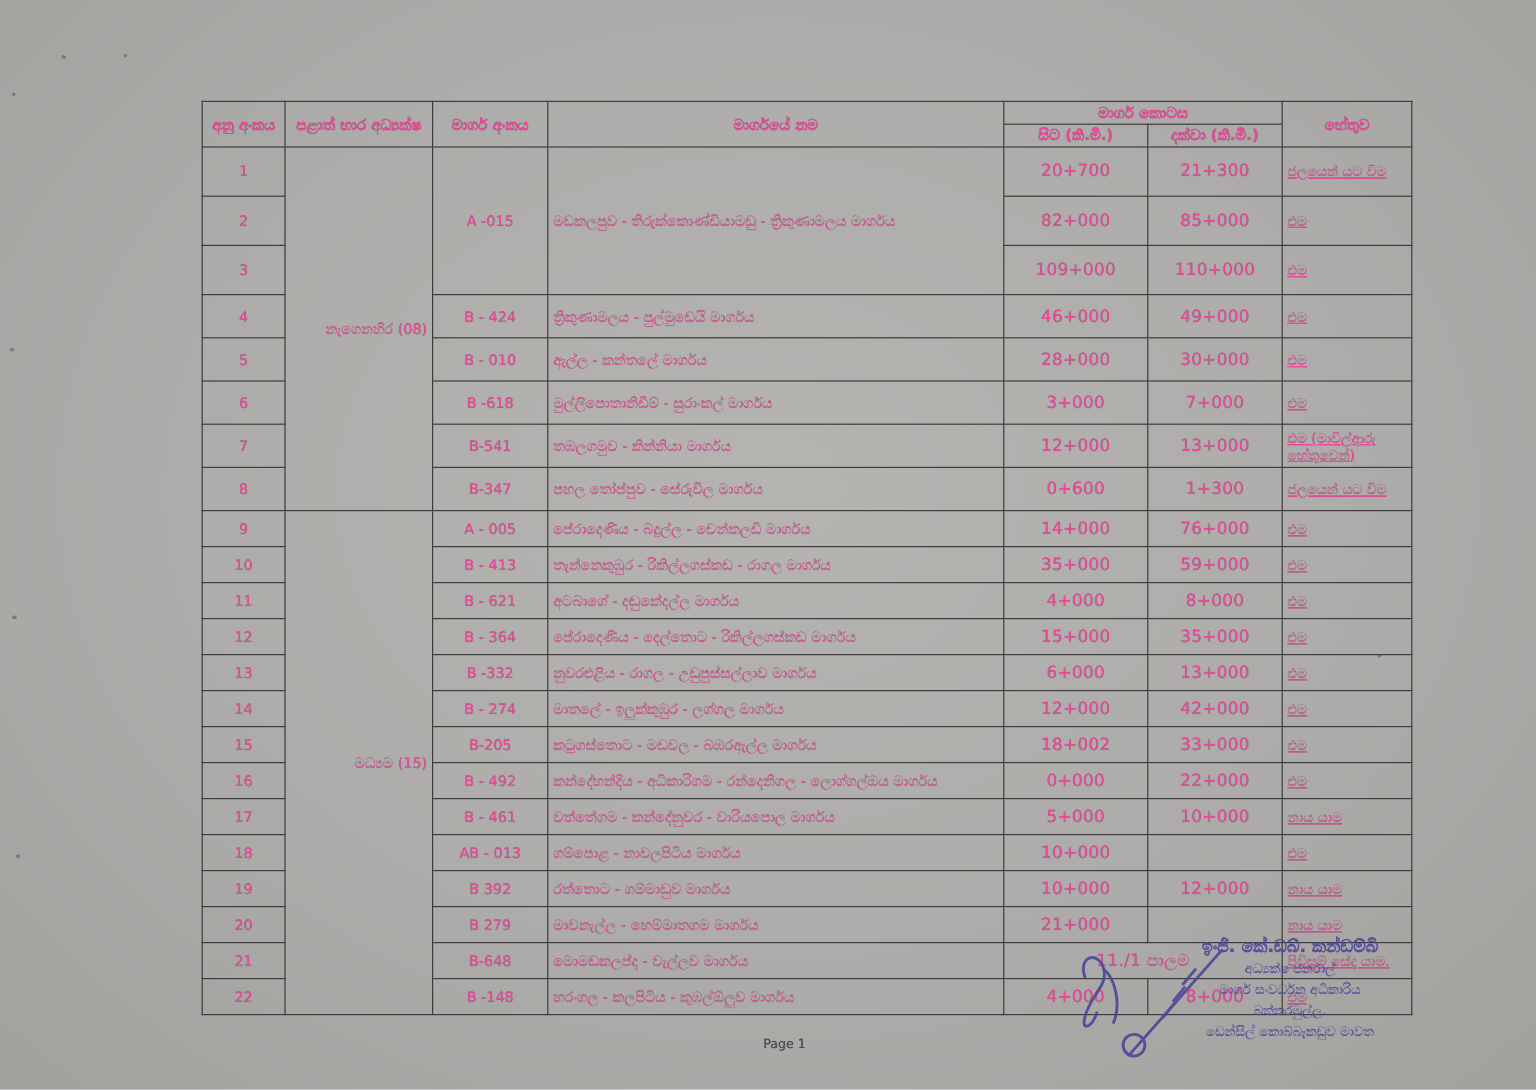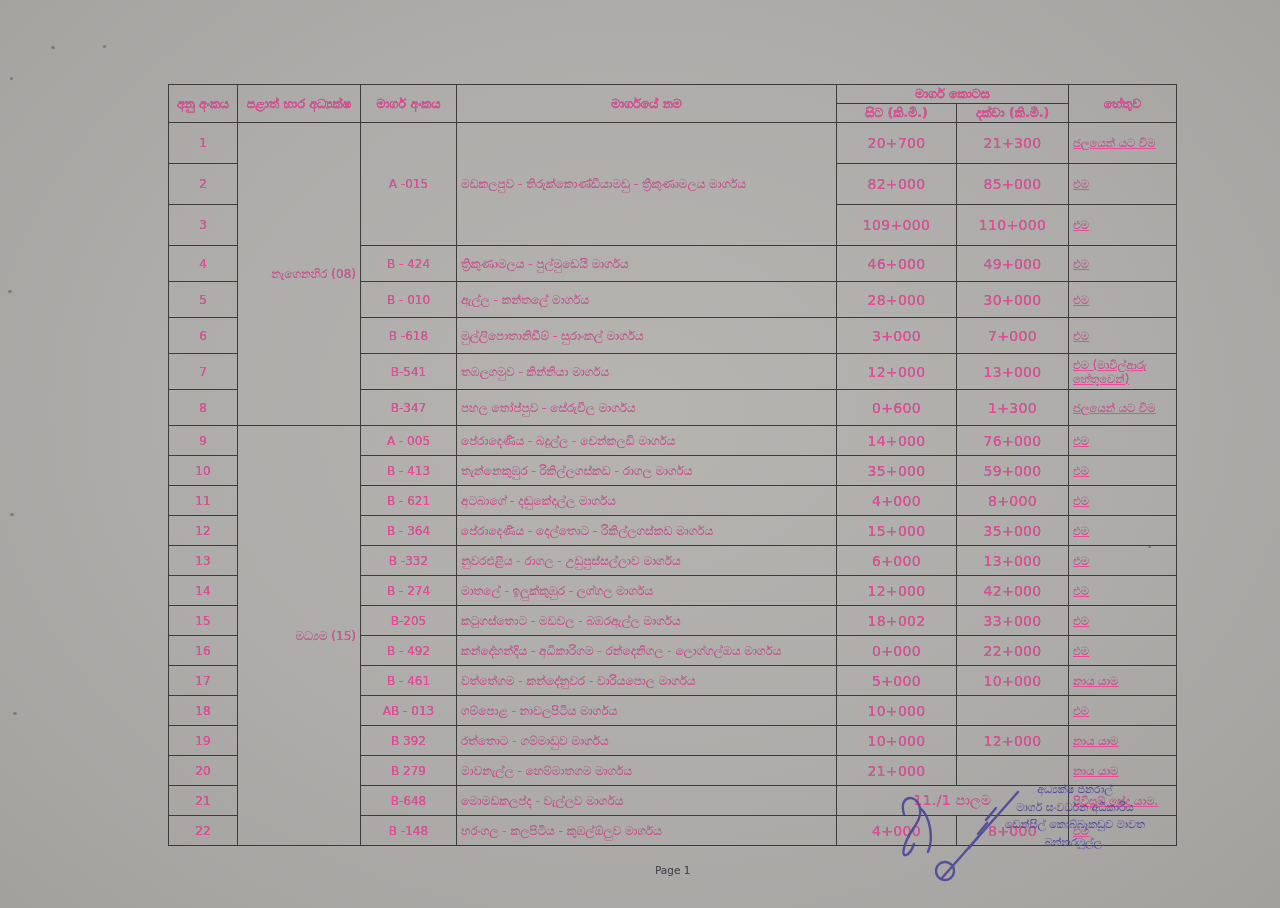--- a/index.html
+++ b/index.html
@@ -27,21 +27,21 @@
   .hdr-bot{height:16px;}
   .r38 td{height:38px;}
   .r33 td{height:33px;}
   .r27 td{height:27px;}
   td.c{text-align:center;}
   td.num{font-size:14px;letter-spacing:0.3px;}
   td.name{text-align:left;padding-left:6px;}
   td.reason{text-align:left;padding-left:5px;font-size:11.5px;text-decoration:underline;}
   td.prov{text-align:right;font-weight:600;}
   .footer{
-    position:absolute;left:655px;top:864px;
+    position:absolute;left:636px;top:864px;
     font-size:10.5px;color:#4a4a50;text-shadow:0 0 0.6px rgba(20,20,25,0.4);
   }
   .sig-block{
     position:absolute;left:915px;top:781px;width:320px;
     text-align:center;color:#544d9e;
     text-shadow:0 0 0.7px rgba(70,60,150,0.55);
   }
   .sig-line{font-size:11px;line-height:17.5px;}
   .sig-line.first{font-size:14.5px;font-weight:bold;}
   .scribble{position:absolute;left:890px;top:786px;}
@@ -266,20 +266,21 @@
     <g fill="none" stroke="#4c4698" stroke-width="2.4" stroke-linecap="round" opacity="0.9">
       <path d="M14,28 C8,10 26,6 30,22 C33,36 18,44 14,62 C11,74 20,70 24,58"></path>
       <path d="M30,22 C40,30 44,52 38,66"></path>
       <path d="M128,6 L52,92"></path>
       <path d="M96,34 l10,-12 M88,48 l9,-11 M79,62 l9,-11"></path>
       <path d="M46,84 a9,9 0 1 0 18,2 a9,9 0 1 0 -18,-2"></path>
     </g>
   </svg>
 
   <div class="sig-block">
+    <div class="sig-line first">ඉංජි. කේ.ඩබ්. කන්ඩම්බි</div>
     <div class="sig-line">අධ්‍යක්ෂ ජනරාල්</div>
     <div class="sig-line">මාර්ග සංවර්ධන අධිකාරිය</div>
+    <div class="sig-line">බත්තරමුල්ල.</div>
     <div class="sig-line">ඩෙන්සිල් කොබ්බෑකඩුව මාවත</div>
-    <div class="sig-line">බත්තරමුල්ල.</div>
   </div>
 
   <div class="footer">Page 1</div>
 </div>
 
 </body></html>

